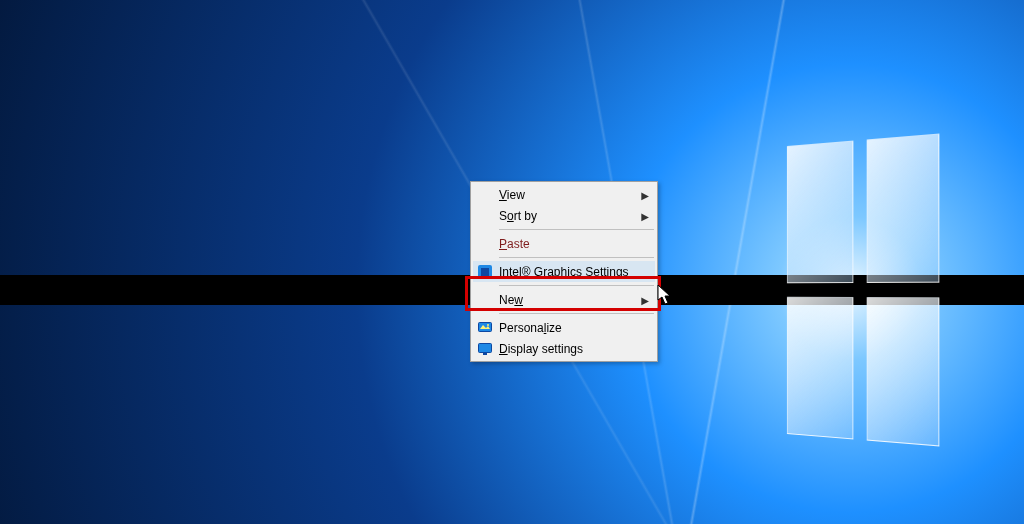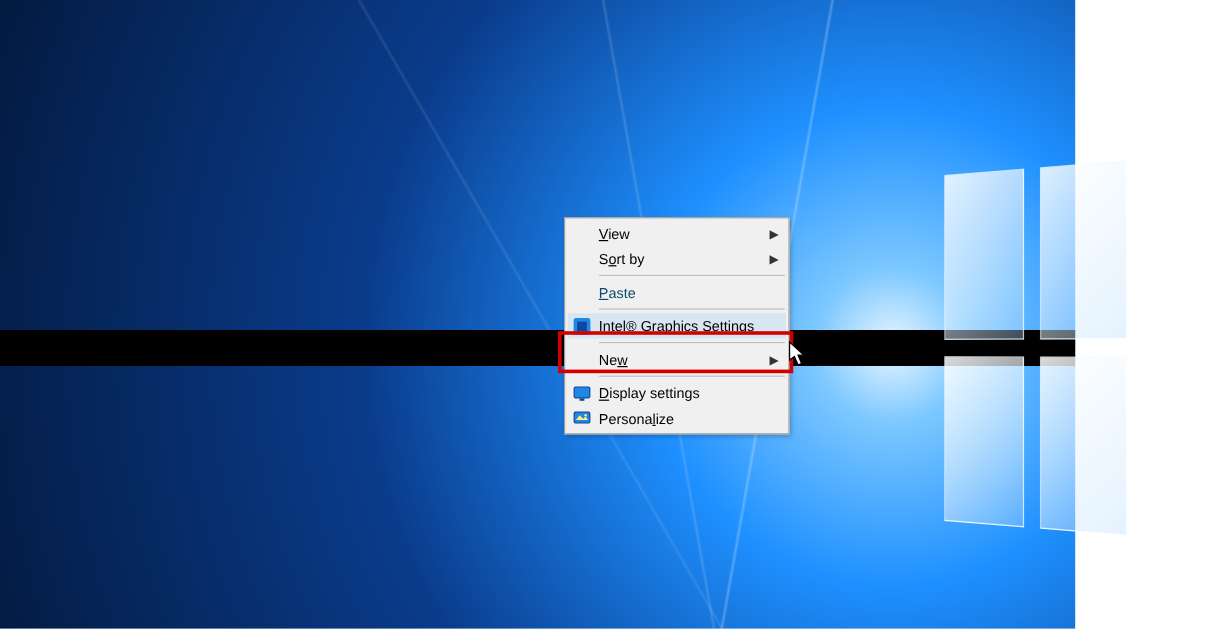--- a/index.html
+++ b/index.html
@@ -7,21 +7,21 @@
     padding: 0;
     width: 1024px;
     height: 524px;
     overflow: hidden;
     font-family: "Segoe UI", Tahoma, sans-serif;
     font-size: 12px;
     color: #000;
   }
   .desktop {
     position: relative;
-    width: 896px;
+    width: 1024px;
     height: 524px;
     background:
       
       linear-gradient(#000,#000) 0 275px / 100% 30px no-repeat,
       
       linear-gradient(100deg, transparent 70%, rgba(255,255,255,0.25) 70.2%, transparent 70.4%),
       linear-gradient(80deg, transparent 60%, rgba(255,255,255,0.15) 60.2%, transparent 60.4%),
       linear-gradient(60deg, transparent 50%, rgba(255,255,255,0.1) 50.2%, transparent 50.4%),
       radial-gradient(circle at 83% 55%, #e8f6ff 0%, #7dc8ff 8%, #1e90ff 25%, #0a3c8c 55%, #031a40 100%);
   }
@@ -60,21 +60,21 @@
     display: flex;
     align-items: center;
     height: 21px;
     padding: 0 18px 0 26px;
     white-space: nowrap;
   }
   .menu-item.hover {
     background: #d8e6f2;
   }
   .menu-item.disabled {
-    color: #0c4a6e;
+    color: #7f1d1d;
     align-items: center;
   }
   .menu-item .label {
     flex: 1;
   }
   .menu-item .label .ul {
     text-decoration: underline;
   }
   .menu-item .arrow {
     position: absolute;
@@ -152,34 +152,34 @@
       <div class="menu-sep"></div>
       <div class="menu-item">
         <span class="label">Ne<span class="ul">w</span></span>
         <span class="arrow">▶</span>
       </div>
       <div class="menu-sep"></div>
       <div class="menu-item">
         <span class="menu-icon">
           <svg viewBox="0 0 16 16">
             <rect x="1.5" y="2.5" width="13" height="9" rx="1" fill="#1e88e5" stroke="#0d47a1"></rect>
-            <rect x="6" y="12" width="4" height="2" fill="#0d47a1"></rect>
+            <path d="M3 9 L6 5 L9 8 L11 6 L13 9 Z" fill="#fff176"></path>
+            <circle cx="11" cy="5" r="1" fill="#fff176"></circle>
           </svg>
         </span>
-        <span class="label"><span class="ul">D</span>isplay settings</span>
+        <span class="label">Persona<span class="ul">l</span>ize</span>
       </div>
       <div class="menu-item">
         <span class="menu-icon">
           <svg viewBox="0 0 16 16">
             <rect x="1.5" y="2.5" width="13" height="9" rx="1" fill="#1e88e5" stroke="#0d47a1"></rect>
-            <path d="M3 9 L6 5 L9 8 L11 6 L13 9 Z" fill="#fff176"></path>
-            <circle cx="11" cy="5" r="1" fill="#fff176"></circle>
+            <rect x="6" y="12" width="4" height="2" fill="#0d47a1"></rect>
           </svg>
         </span>
-        <span class="label">Persona<span class="ul">l</span>ize</span>
+        <span class="label"><span class="ul">D</span>isplay settings</span>
       </div>
     </div>
 
   <div class="highlight-box" id="highlight-box" style="left: 465px; top: 276px; width: 190px; height: 29px;"></div>
 
   <div class="cursor" id="cursor" style="left: 657px; top: 284px;">
     <svg viewBox="0 0 16 22">
       <path d="M1 1 L1 16 L5 13 L8 20 L11 19 L8 12 L13 12 Z" fill="#fff" stroke="#000" stroke-width="1"></path>
     </svg>
   </div>

